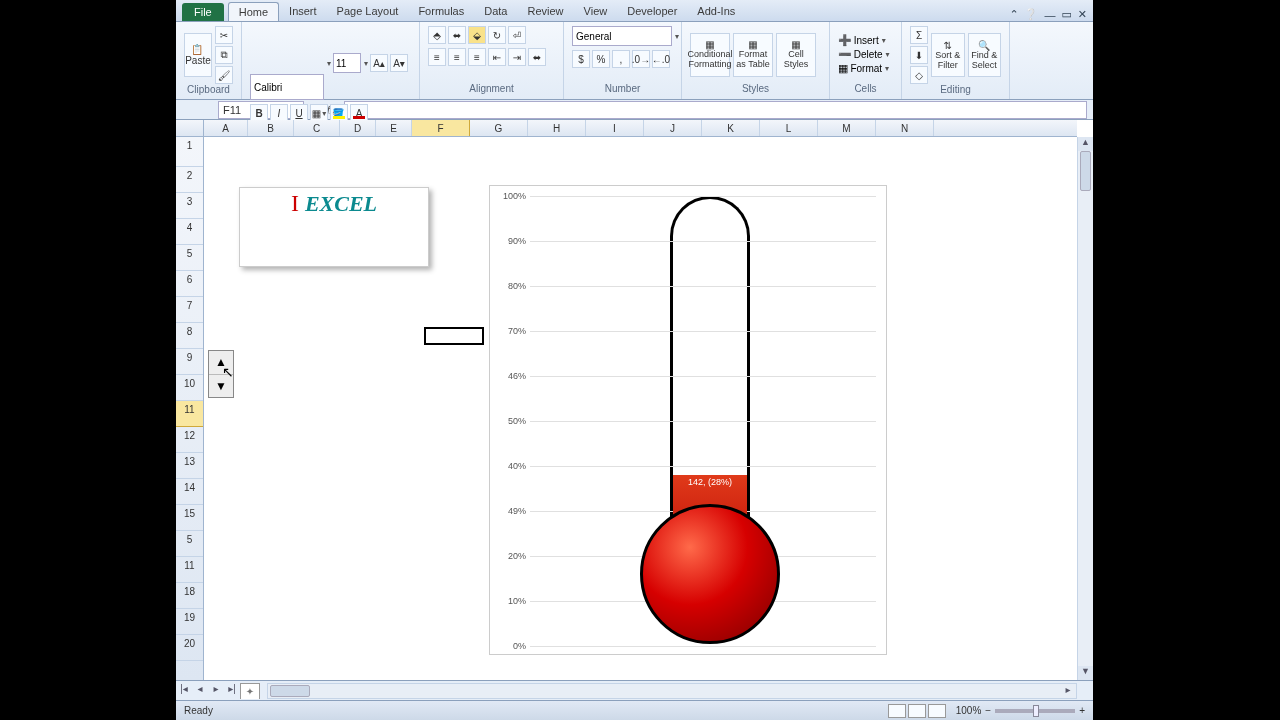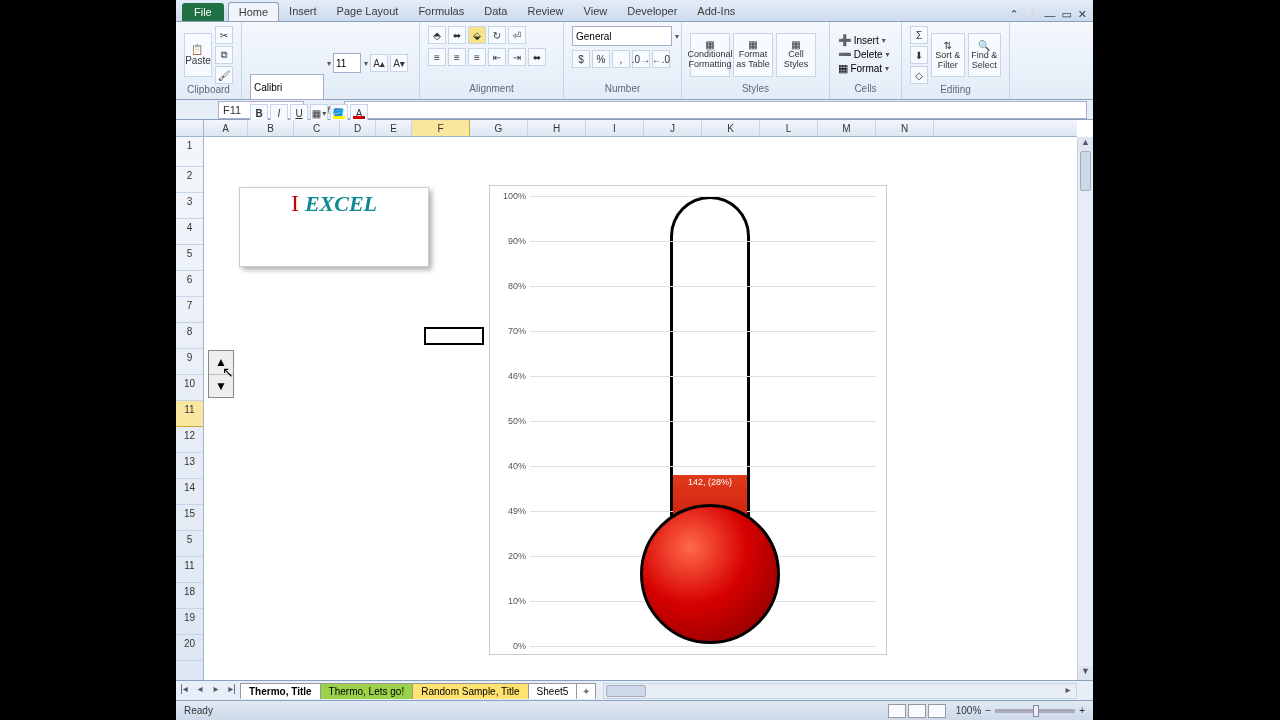--- a/index.html
+++ b/index.html
@@ -372,26 +372,20 @@
           </div>
       </div>
     </div>
   </div>
 
   <div class="sheetbar">
     <div class="navbt">|◂</div>
     <div class="navbt">◂</div>
     <div class="navbt">▸</div>
     <div class="navbt">▸|</div>
-    <div id="stabs" style="display:flex;">
-        <div class="stab active">Thermo, Title</div>
-        <div class="stab green">Thermo, Lets go!</div>
-        <div class="stab yellow">Random Sample, Title</div>
-        <div class="stab ">Sheet5</div>
-      </div>
     <div class="stab add">✦</div>
     <div class="hsb">
         <div class="navbt" style="position:absolute;left:0;">◂</div>
         <div class="thumb"></div>
         <div class="navbt" style="position:absolute;right:0;">▸</div>
       </div>
   </div>
 
   <div class="status">
     <span>Ready</span>

